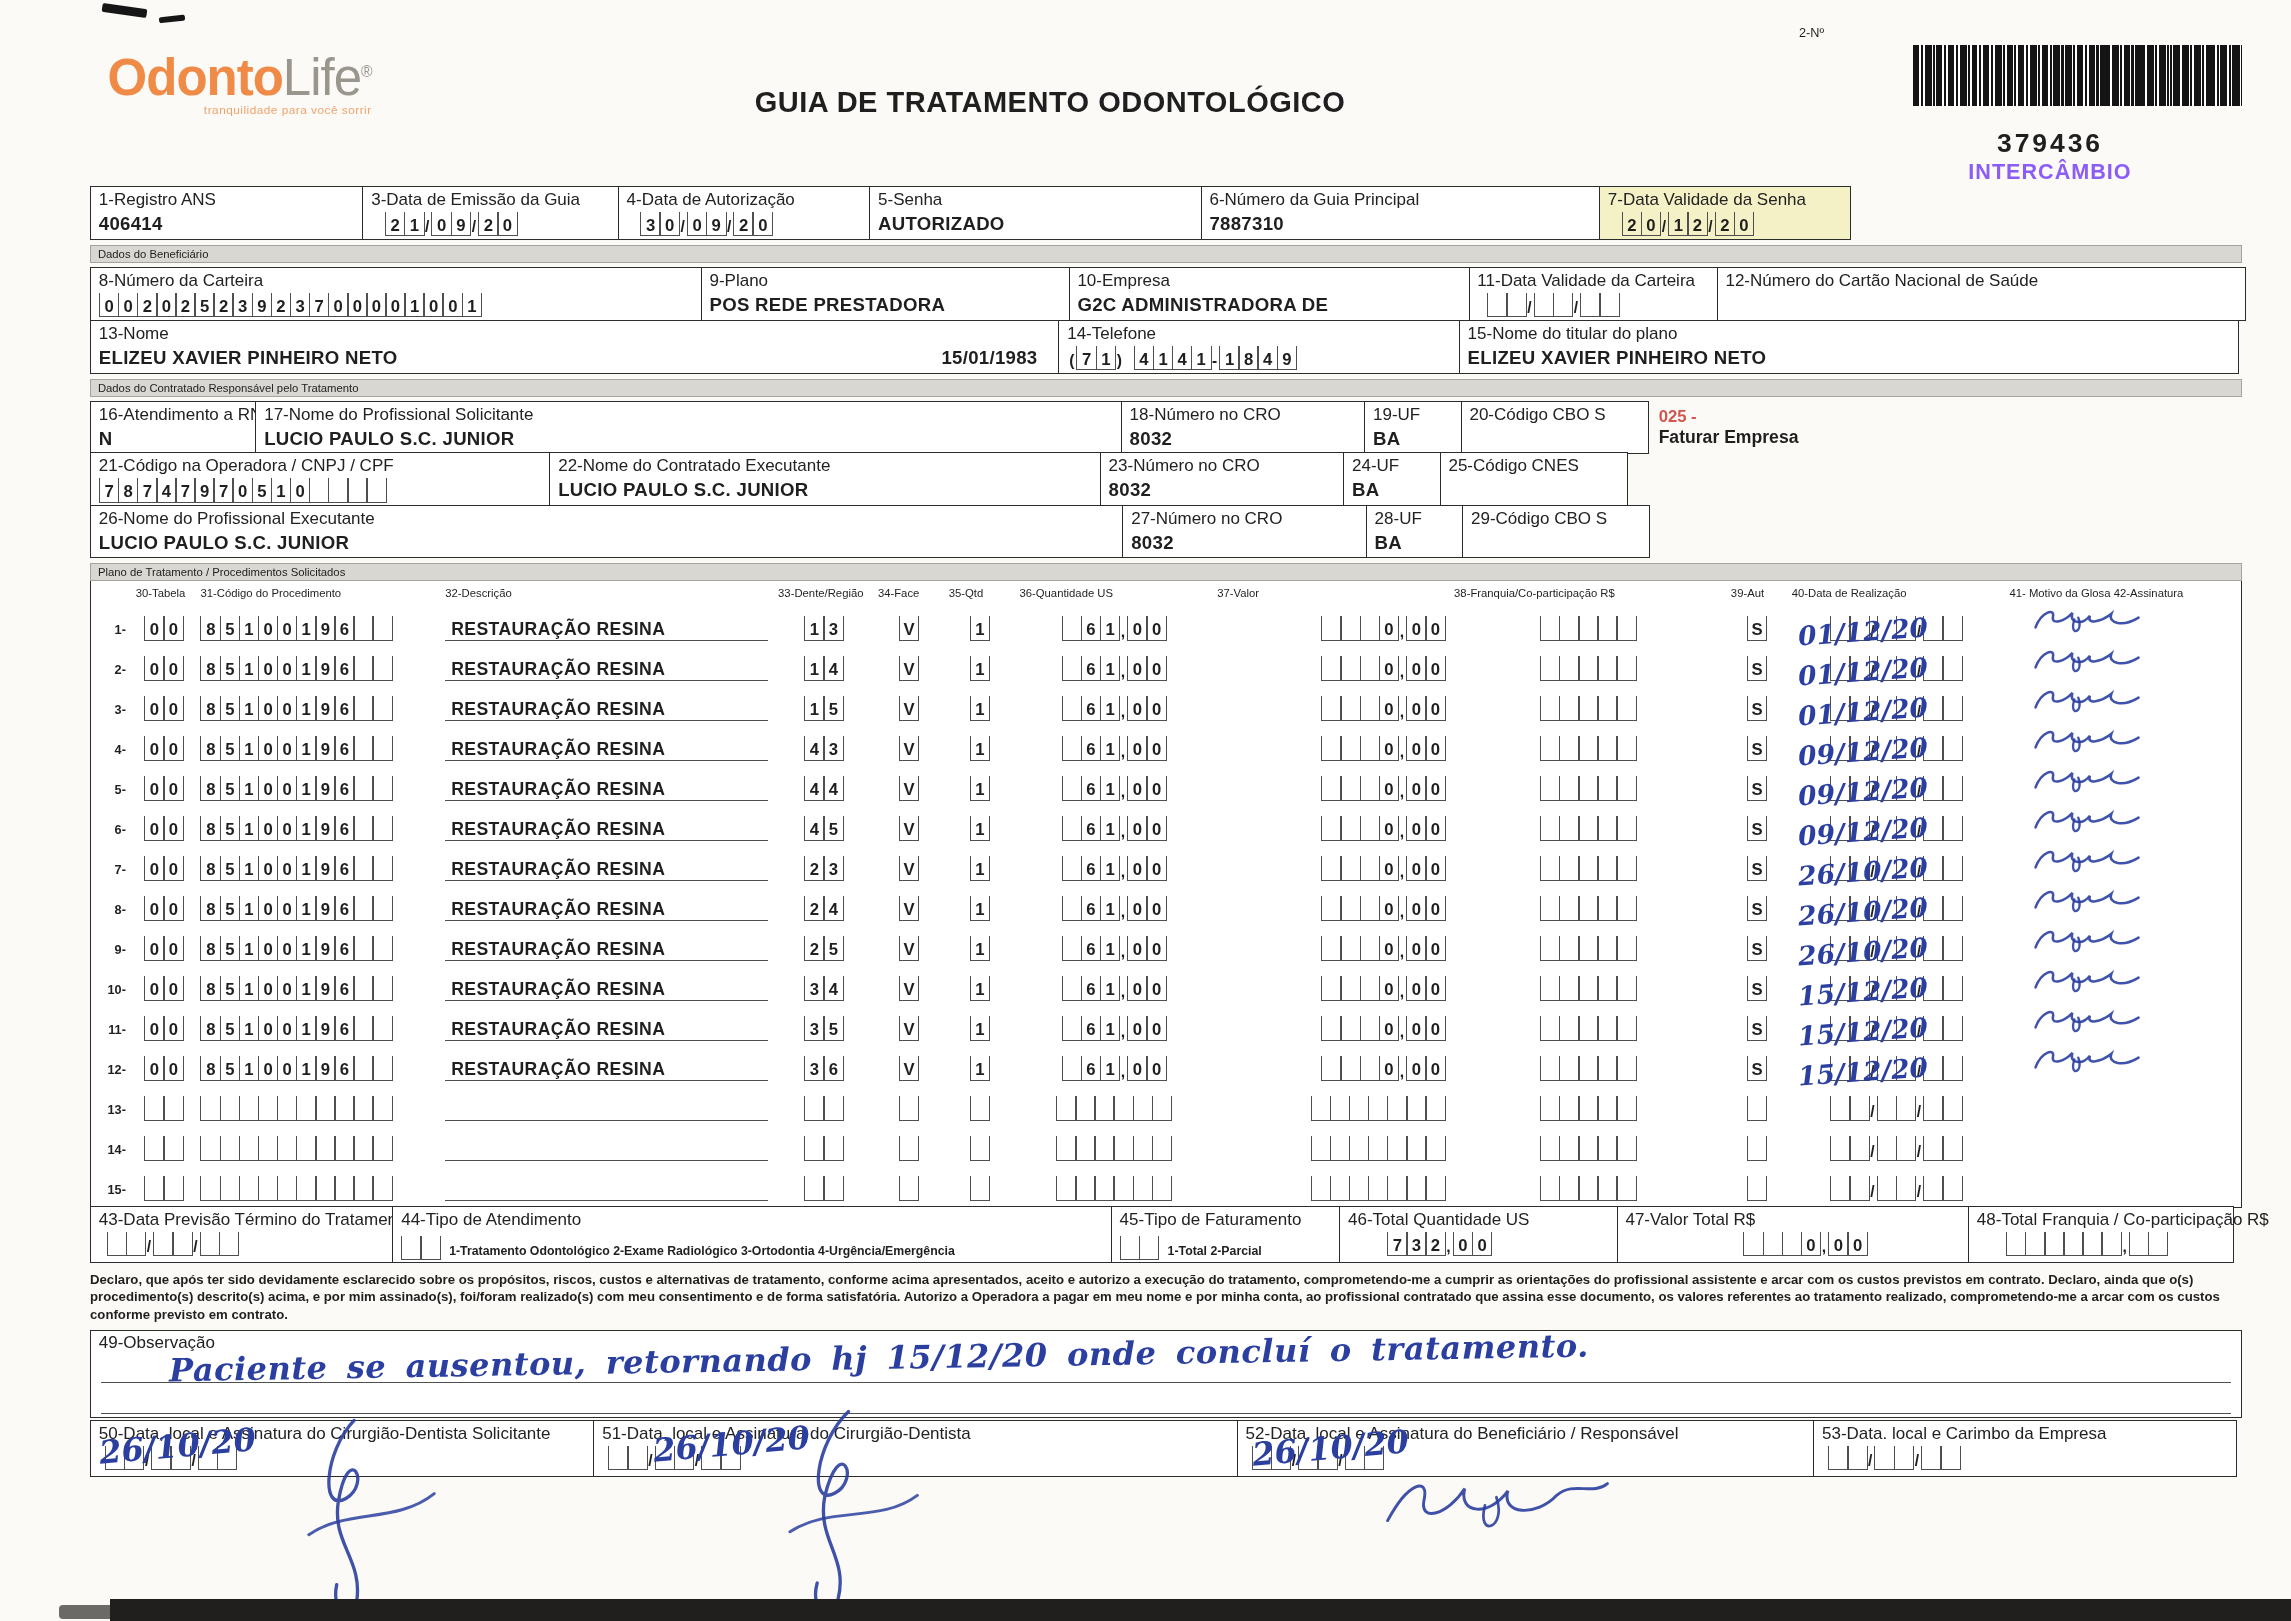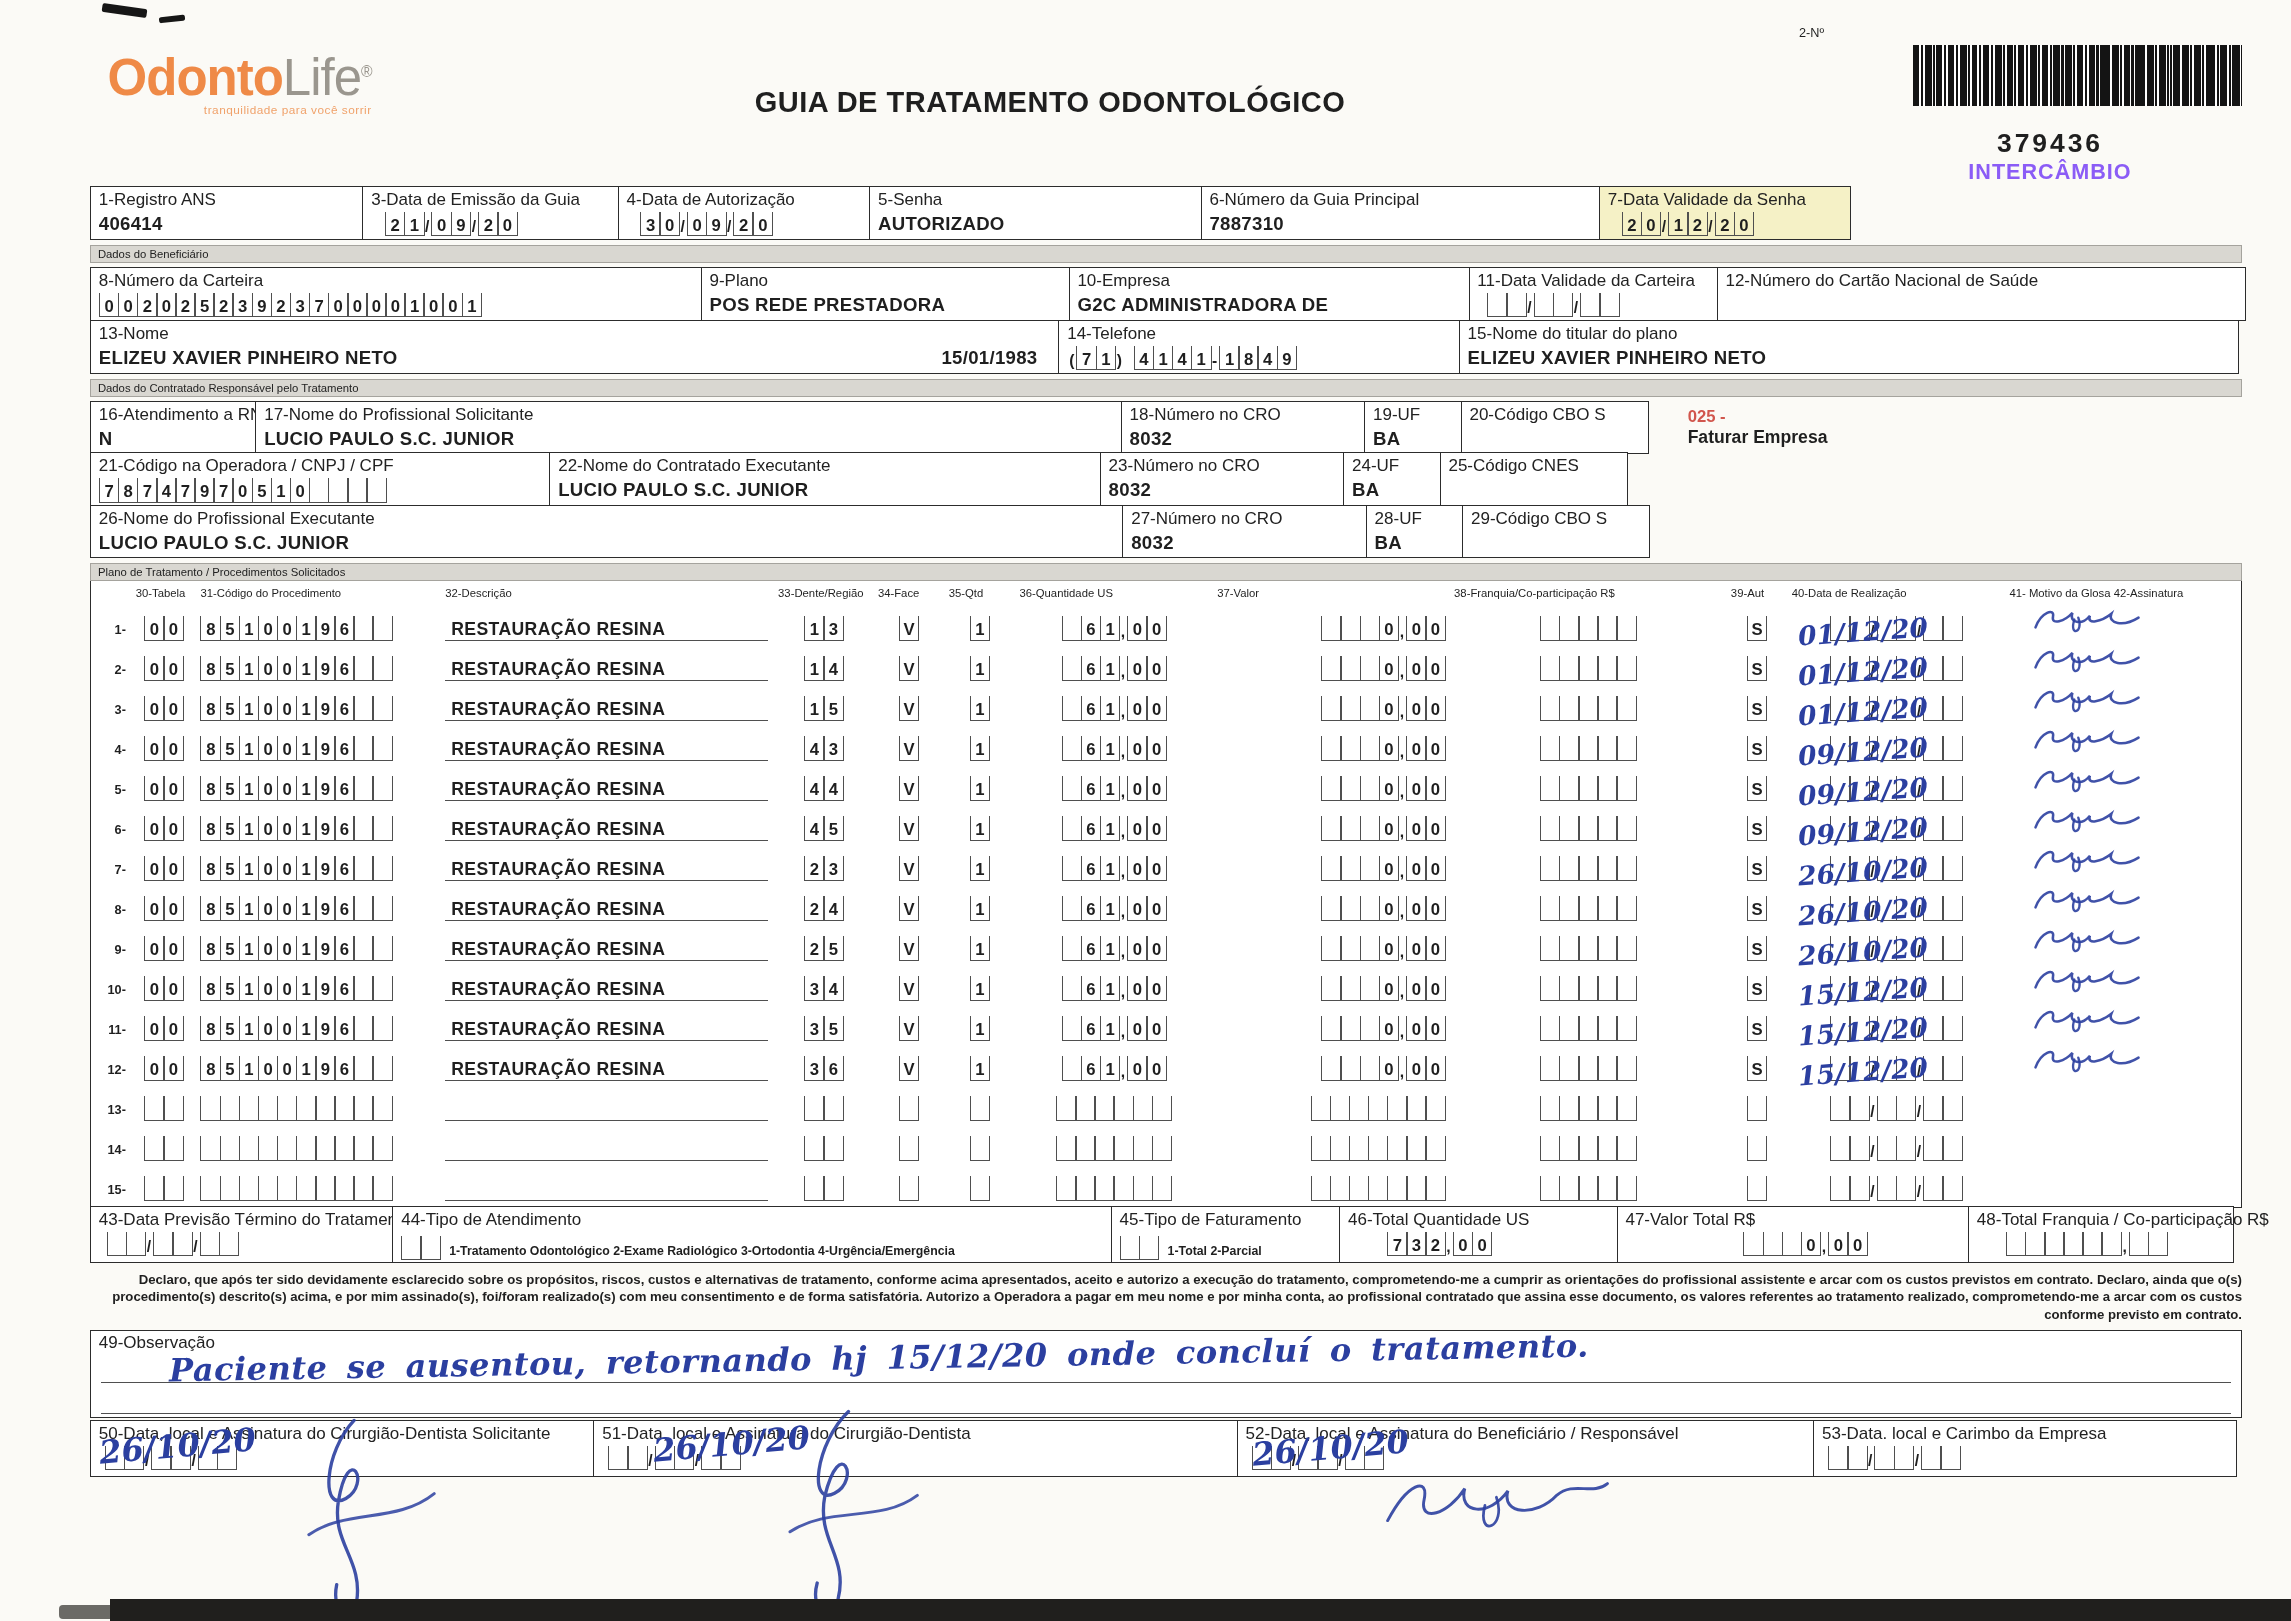--- a/index.html
+++ b/index.html
@@ -91,21 +91,21 @@
   .row-date { position: absolute; left: 5.9px; bottom: -5.9px; font-size: 26.5px; white-space: nowrap; transform: rotate(-4deg); }
   .c-sig { display: flex; align-items: center; justify-content: center; padding-bottom: 2px; }
 
   
   .hand { font-family: "DejaVu Serif", serif; font-style: italic; font-weight: 600; color: #2b3fa0; }
 
   
   .totrow { margin-top: -1.6px; }
   .opt-line { display: flex; align-items: flex-end; gap: 9.8px; margin-top: 3.9px; }
   .opt-text { font-size: 12.3px; font-weight: 600; white-space: nowrap; padding-bottom: 2px; }
-  .declaration { width: 2152px; font-size: 13.2px; font-weight: 700; line-height: 1.34; margin-top: 7.8px; text-align: right; }
+  .declaration { width: 2152px; font-size: 13.2px; font-weight: 700; line-height: 1.34; margin-top: 7.8px; text-align: left; }
   .obs-box { width: 2152px; height: 88px; border: 1.6px solid #2c2c2c; background: #fff; margin-top: 5.9px; padding: 2px 7.8px; position: relative; }
   .obs-rule { position: absolute; left: 9.8px; right: 9.8px; border-bottom: 1.6px solid #4f4f4f; }
   .obs-rule.r1 { top: 51px; } .obs-rule.r2 { top: 82px; }
   .obs-hand { position: absolute; left: 78px; top: 7.8px; font-size: 32px; letter-spacing: 0.5px; word-spacing: 7.8px;
     white-space: nowrap; transform: rotate(-1deg); }
   .footrow { display: flex; margin-top: 2px; }
   .footbox { height: 57px; }
   .foot-hand { position: absolute; font-size: 32px; white-space: nowrap; transform: rotate(-5deg); }
   .sig { position: absolute; pointer-events: none; }
 </style>
@@ -292,21 +292,21 @@
         <div class="fvalue">8032</div>
       </div>
       <div class="fbox" style="width:98px">
         <div class="flabel">19-UF</div>
         <div class="fvalue">BA</div>
       </div>
       <div class="fbox" style="width:188px">
         <div class="flabel">20-Código CBO S</div>
         <div class="fvalue"></div>
       </div>
-      <div style="margin-left:39px; padding-top:5.9px">
+      <div style="margin-left:10px; padding-top:5.9px">
         <div style="color:#d1564d; font-size:16.7px; font-weight:700">025 -</div>
         <div style="font-size:17.6px; font-weight:700">Faturar Empresa</div>
       </div>
     </div>
 
     <div class="frow" style="margin-top:-1.6px">
       <div class="fbox" style="width:461px">
         <div class="flabel">21-Código na Operadora / CNPJ / CPF</div>
         <div class="fcomb comb">
             <span class="comb-cell">7</span>

